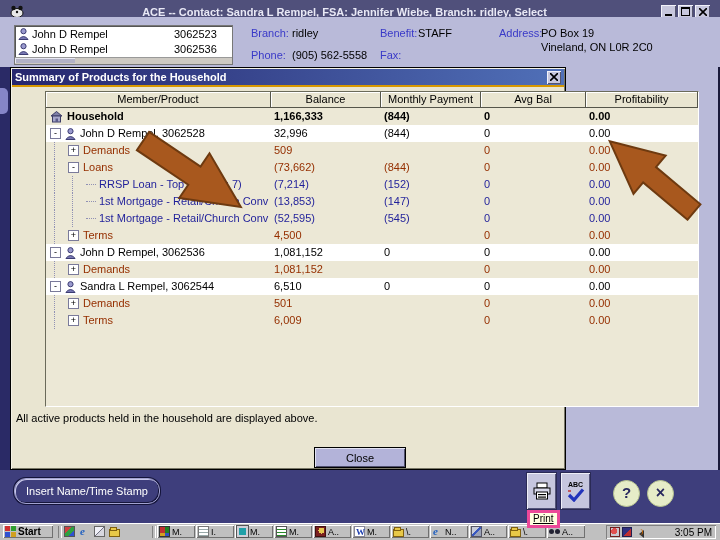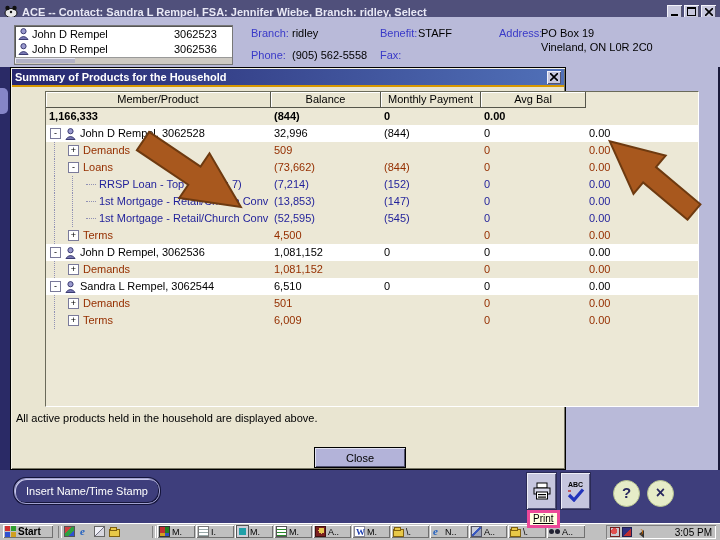--- a/index.html
+++ b/index.html
@@ -1,21 +1,21 @@
 <!DOCTYPE html>
 <html style="--titlebar-bg: #50507B; --header-bg: #B9BAD9; --label-blue: #3939C8; --dialog-bg: #E9E5D1; --dlg-title-a: #26266E; --dlg-title-b: #5070B8; --title-underline: #D89800; --category-red: #952F00; --product-navy: #1F1F9A; --panel-navy: #3E3E7C; --strip-navy: #2A2A66; --arrow-brown: #A8581E; --taskbar-gray: #C0C0C0; --tooltip-bg: #FFFFE1; --row-beige: #ECE8D6; --btn-lavender: #B3B3D9;"><head>
 <meta charset="utf-8">
 <style>
   html,body{margin:0;padding:0;background:#222;}
   #screen{position:relative;width:720px;height:540px;overflow:hidden;
     font-family:"Liberation Sans","DejaVu Sans",sans-serif;font-size:11px;color:#000;
     background:var(--header-bg,#b9bad9);box-shadow:inset 0 0 0 2px #1a1a3a;}
   
   .titlebar{position:absolute;left:0;top:0;width:720px;height:23px;background:var(--titlebar-bg,#50507b);
-    display:flex;align-items:center;padding:0 2px;box-sizing:border-box;}
+    display:flex;align-items:center;padding:0 8px;box-sizing:border-box;text-align:center;}
   .app-icon{width:14px;height:13px;margin:0 4px 0 2px;flex:none;}
   .title-text{color:#e9e9f6;font-weight:bold;font-size:11px;white-space:nowrap;overflow:hidden;flex:1;}
   .win-controls{display:flex;gap:2px;flex:none;margin-right:2px;}
   .wbtn{width:15px;height:13px;background:#c7c7dd;box-shadow:inset 1px 1px 0 #f2f2fa,inset -1px -1px 0 #55556e;
     display:flex;align-items:center;justify-content:center;}
   .g-min{width:7px;height:2px;background:#000;margin-top:6px;}
   .g-rest{width:7px;height:6px;border:1px solid #000;border-top-width:2px;background:#c7c7dd;}
   
   .header{position:absolute;left:0;top:17px;width:720px;height:50px;background:var(--header-bg,#b9bad9);}
   .contact-list{position:absolute;left:14px;top:8px;width:217px;height:38px;background:#fff;
@@ -226,23 +226,34 @@
             <path d="M0 0 L8 8 M8 0 L0 8" stroke="#000" stroke-width="1.6"></path>
           </svg>
         </span>
     </div>
     <div class="tablebox">
       <div class="hrow">
         <div class="hcell">Member/Product</div>
         <div class="hcell">Balance</div>
         <div class="hcell">Monthly Payment</div>
         <div class="hcell">Avg Bal</div>
+        <div class="hcell">Profitability</div>
       </div>
       <div id="tree-rows">
           <div class="trow t-household">
+            <div class="cell c-label">
+              <span class="ticon">
+                <svg width="13" height="12" viewBox="0 0 13 12">
+                  <path d="M1 5 L6.5 0.5 L12 5 Z" fill="#8080a8" stroke="#3c3c66"></path>
+                  <rect x="2.5" y="5" width="8" height="6" fill="#a8a8cc" stroke="#3c3c66"></rect>
+                  <rect x="5.5" y="7.5" width="2.5" height="3.5" fill="#5c5c8a"></rect>
+                </svg>
+              </span>
+              <span class="lbl">Household</span>
+            </div>
             <div class="cell c-num">1,166,333</div>
             <div class="cell c-num">(844)</div>
             <div class="cell c-num">0</div>
             <div class="cell c-num">0.00</div>
           </div>
           <div class="trow t-member bg-white">
             <div class="cell c-label">
               <span class="expander">-</span>
               <span class="ticon">
                 <svg width="11" height="12" viewBox="0 0 11 12">

